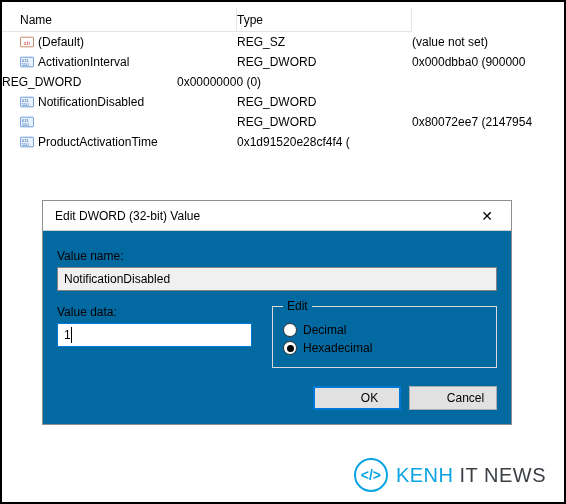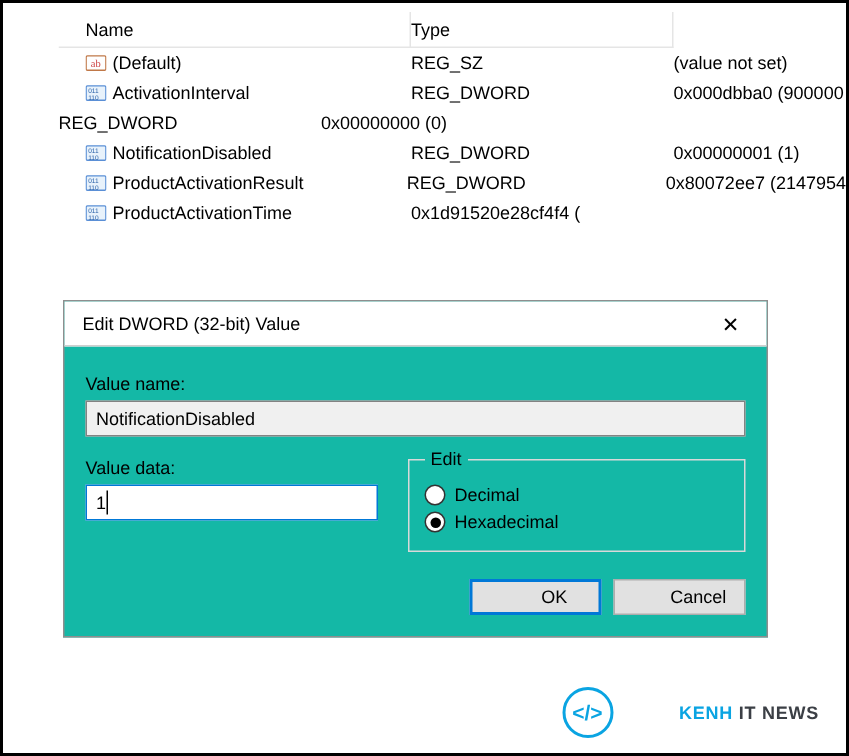--- a/index.html
+++ b/index.html
@@ -16,21 +16,20 @@
   .frame {
     position: absolute;
     top: 0; left: 0; right: 0; bottom: 0;
     border: 2px solid #000;
     background: #fff;
   }
 
   
   .reg-list {
     padding-top: 6px;
-    margin-left: 37px;
   }
   .reg-header, .reg-row {
     display: flex;
     height: 20px;
     line-height: 20px;
     white-space: nowrap;
     overflow: hidden;
   }
   .col-name { width: 235px; padding-left: 18px; display:flex; align-items:center; gap:4px; }
   .col-type { width: 175px; }
@@ -48,21 +47,21 @@
   .ico {
     width: 14px; height: 14px; display:inline-block;
     flex: 0 0 14px;
   }
 
   
   .dialog {
     position: absolute;
     left: 40px; top: 198px;
     width: 470px;
-    background: #14b8a6;
+    background: #0369a1;
     border: 1px solid #8e8e8e;
   }
   .dlg-title {
     height: 30px;
     display: flex;
     align-items: center;
     padding: 0 4px 0 12px;
     background: #fff;
     border-bottom: 1px solid #cfcfcf;
     font-size: 12px;
@@ -153,24 +152,23 @@
     display:flex; align-items:center;
     gap: 8px;
     font-family: "Segoe UI", Arial, sans-serif;
   }
   .wm-badge{
     width:34px;height:34px;border:2px solid #0aa4e2;border-radius:50%;
     display:flex;align-items:center;justify-content:center;
     color:#0aa4e2;font-weight:700;font-size:14px;
   }
   .wm-text{
-    font-weight: 700;
-    font-size: 12px;
+    font-weight: 400;
+    font-size: 20px;
     letter-spacing: .5px;
-    margin-left: 36px;
   }
   .wm-text .k { color:#0aa4e2; }
   .wm-text .rest{ color:#3b3f45; }
 </style>
 </head>
 <body>
 
 <div class="frame">
 
   <div class="reg-list">
@@ -209,30 +207,28 @@
         <div class="reg-row">
           <div class="col-name">
             <svg class="ico" viewBox="0 0 16 16">
               <rect x="0.5" y="2.5" width="15" height="11" rx="1" fill="#e8f2fb" stroke="#5a8fd6"></rect>
               <text x="2" y="8" font-size="5" fill="#2d63aa">011</text>
               <text x="2" y="13" font-size="5" fill="#2d63aa">110</text>
             </svg>
             <span>NotificationDisabled</span>
           </div>
           <div class="col-type">REG_DWORD</div>
-          <div class="col-data">0x00000001 (1)</div>
-        </div>
-        <div class="reg-row">
-          <div class="col-name">
-            <svg class="ico" viewBox="0 0 16 16">
-              <rect x="0.5" y="2.5" width="15" height="11" rx="1" fill="#e8f2fb" stroke="#5a8fd6"></rect>
-              <text x="2" y="8" font-size="5" fill="#2d63aa">011</text>
-              <text x="2" y="13" font-size="5" fill="#2d63aa">110</text>
-            </svg>
-            <span>ProductActivationResult</span>
+        </div>
+        <div class="reg-row">
+          <div class="col-name">
+            <svg class="ico" viewBox="0 0 16 16">
+              <rect x="0.5" y="2.5" width="15" height="11" rx="1" fill="#e8f2fb" stroke="#5a8fd6"></rect>
+              <text x="2" y="8" font-size="5" fill="#2d63aa">011</text>
+              <text x="2" y="13" font-size="5" fill="#2d63aa">110</text>
+            </svg>
           </div>
           <div class="col-type">REG_DWORD</div>
           <div class="col-data">0x80072ee7 (2147954</div>
         </div>
         <div class="reg-row">
           <div class="col-name">
             <svg class="ico" viewBox="0 0 16 16">
               <rect x="0.5" y="2.5" width="15" height="11" rx="1" fill="#e8f2fb" stroke="#5a8fd6"></rect>
               <text x="2" y="8" font-size="5" fill="#2d63aa">011</text>
               <text x="2" y="13" font-size="5" fill="#2d63aa">110</text>

